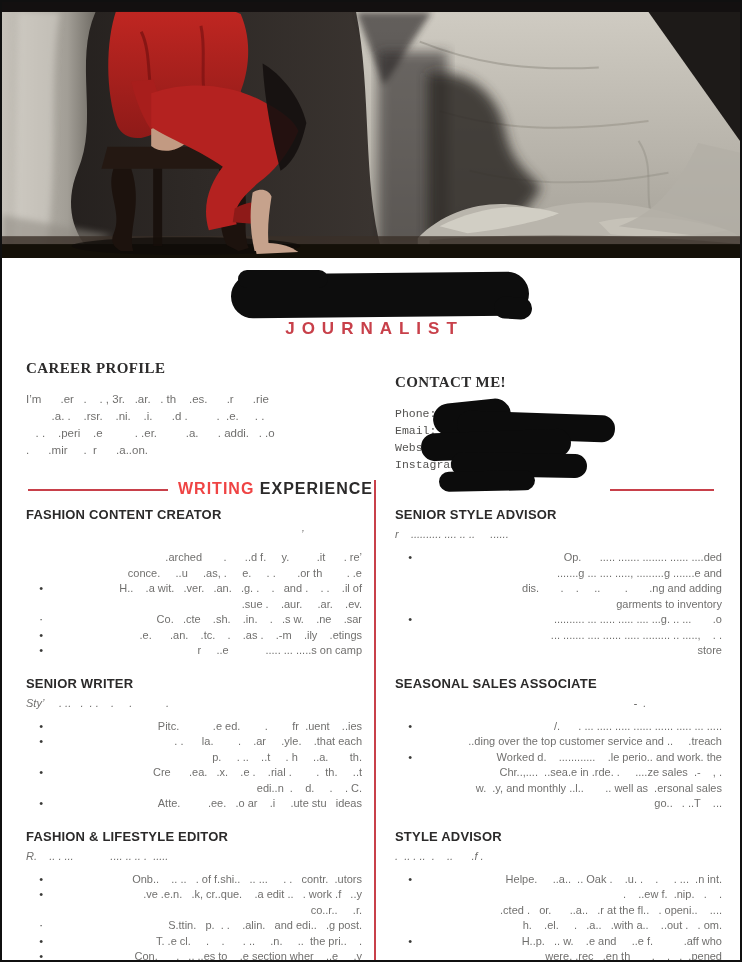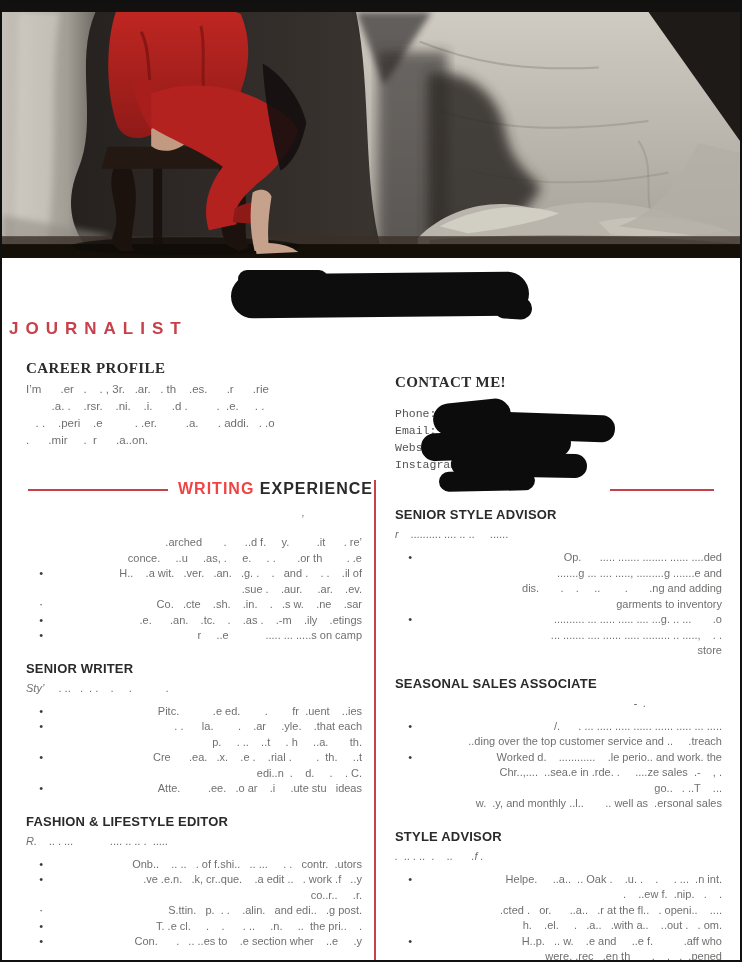--- a/index.html
+++ b/index.html
@@ -17,34 +17,34 @@
   
   .hero{position:absolute;left:0;top:0;width:738px;height:256px;display:block;}
   
   .blob{position:absolute;background:#0d0d0d;}
   .blob.b-main{left:229px;top:271px;width:298px;height:44px;border-radius:22px;transform:rotate(-.6deg);}
   .blob.b-top{left:236px;top:268px;width:90px;height:18px;border-radius:9px;}
   .blob.b-right{left:492px;top:295px;width:38px;height:22px;border-radius:11px;transform:rotate(3deg);}
   
   .jtitle{
     position:absolute;left:0;top:317px;width:100%;
-    font-size:17px;font-weight:bold;
+    text-align:center;font-size:17px;font-weight:bold;
     letter-spacing:7px;color:#c8404a;text-indent:7px;
   }
   
   .profile-block{position:absolute;left:24px;top:358px;width:334px;}
   .contact-block{position:absolute;left:393px;top:372px;width:326px;}
   h2.sec{
     margin:0;font-size:15px;font-weight:bold;letter-spacing:.4px;
     color:#2d2c2c;
     font-family:Liberation Serif, serif;
   }
   .erased{color:#575654;filter:blur(.45px);opacity:.85;}
   .pline{font-size:11.5px;line-height:17px;white-space:pre-wrap;}
-  .plines{margin-top:4px;}
+  .plines{margin-top:14px;}
   .crows{margin-top:14px;position:relative;}
   .crow{font-size:11.5px;line-height:17px;color:#545351;}
   .crow .lab{margin-right:3px;font-family:Liberation Mono, monospace;}
   .scrib{position:absolute;background:#0c0c0c;}
   .s1{left:38px;top:-4px;width:78px;height:32px;border-radius:16px;transform:rotate(-6deg);}
   .s2{left:62px;top:8px;width:158px;height:27px;border-radius:13px;transform:rotate(2deg);}
   .s3{left:26px;top:26px;width:150px;height:28px;border-radius:14px;transform:rotate(-2deg);}
   .s4{left:56px;top:48px;width:136px;height:24px;border-radius:12px;transform:rotate(1deg);}
   .s5{left:44px;top:66px;width:96px;height:20px;border-radius:10px;transform:rotate(-1deg);}
   
@@ -181,20 +181,21 @@
     </div>
   </div>
 
   <div class="hrule left"></div>
   <div class="xhead w"><span class="acc">WRITING</span> <span>EXPERIENCE</span></div>
   <div class="hrule right"></div>
   <div class="vdivider"></div>
 
   <div class="col writing">
     <div class="job">
+      <h3 class="jt">FASHION CONTENT CREATOR</h3>
       <div class="jsub erased">                                                                                          ’</div>
       <div class="jlines">
           <div class="line">
             <span class="m"></span>
             <span class="t erased">    .arched       .      ..d f.     y.         .it      . re’</span>
           </div>
           <div class="line">
             <span class="m"></span>
             <span class="t erased">conce.     ..u     .as, .     e.     . .       .or th        . .e</span>
           </div>
@@ -332,25 +333,25 @@
           <div class="line">
             <span class="m">•</span>
             <span class="t erased">Worked d.    ............    .le perio.. and work. the</span>
           </div>
           <div class="line">
             <span class="m"></span>
             <span class="t erased">Chr..,....  ..sea.e in .rde. .     ....ze sales  .-    , .</span>
           </div>
           <div class="line">
             <span class="m"></span>
+            <span class="t erased">w.  .y, and monthly ..l..       .. well as  .ersonal sales</span>
+          </div>
+          <div class="line">
+            <span class="m"></span>
             <span class="t erased">go..   . ..T    ...</span>
-          </div>
-          <div class="line">
-            <span class="m"></span>
-            <span class="t erased">w.  .y, and monthly ..l..       .. well as  .ersonal sales</span>
           </div>
         </div>
     </div>
     <div class="job">
       <h3 class="jt">STYLE ADVISOR</h3>
       <div class="jsub erased">.  .. . ..  .    ..      .f .</div>
       <div class="jlines">
           <div class="line">
             <span class="m">•</span>
             <span class="t erased">Helpe.     ..a..  .. Oak .    .u. .    .     . ...  .n int.</span>

